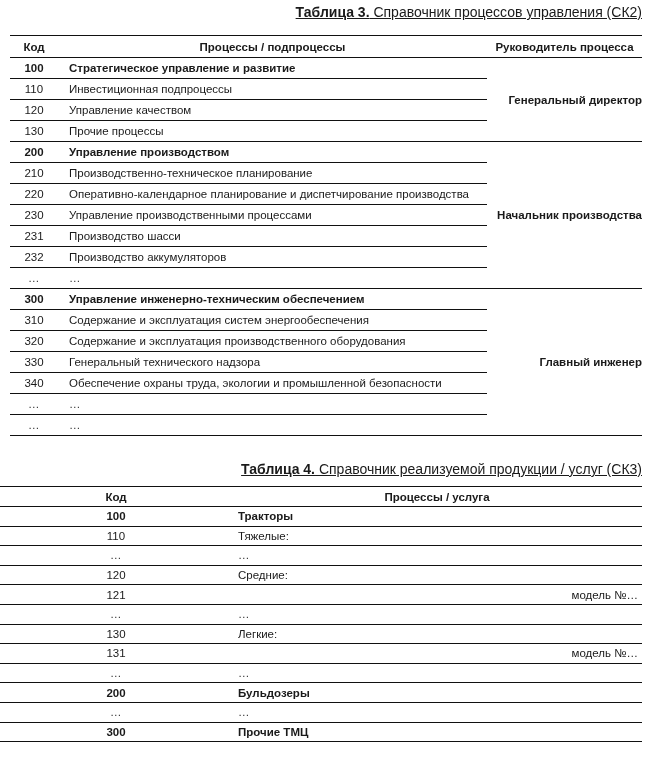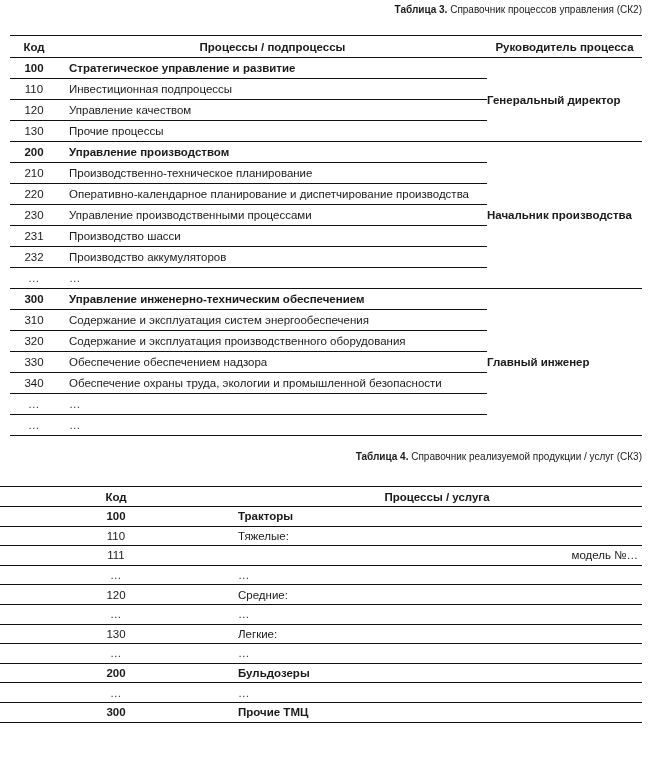--- a/index.html
+++ b/index.html
@@ -2,33 +2,33 @@
 <html><head>
 <meta charset="utf-8">
 <style>
   html, body { margin: 0; padding: 0; background: #ffffff; }
   body {
     width: 655px; height: 758px; position: relative; overflow: hidden;
     font-family: "Liberation Sans", "DejaVu Sans", sans-serif;
     color: #1a1a1a; font-size: 11.5px;
   }
   .caption {
-    position: absolute; right: 13px; font-size: 10px; white-space: nowrap;
+    position: absolute; right: 13px; font-size: 14px; white-space: nowrap; text-decoration: underline;
   }
   .caption b { font-weight: bold; }
   table { border-collapse: collapse; position: absolute; table-layout: fixed; margin-top: 12px; }
   td, th { padding: 0; vertical-align: middle; white-space: nowrap; }
 
   
   #t3 { left: 10px; top: 23px; width: 632px; border-top: 1.5px solid #111; border-bottom: 1.5px solid #111; }
   #t3 th { height: 21px; font-weight: bold; font-size: 11.5px; border-bottom: 1.5px solid #111; }
   #t3 td { height: 20px; border-bottom: 1px solid #111; }
   #t3 td.code { width: 48px; text-align: center; }
   #t3 td.name { padding-left: 11px; }
-  #t3 td.head { text-align: left; border-bottom: 1.5px solid #111; }
+  #t3 td.head { text-align: right; border-bottom: 1.5px solid #111; }
   #t3 tr.group td { font-weight: bold; }
   #t3 tr.group td.code, #t3 tr.group td.name { border-top: 1.5px solid #111; }
   #t3 tr.lastrow td { border-bottom: none; }
 
   
   #t4 { left: 0; top: 474px; width: 642px; border-top: 1.5px solid #111; border-bottom: 1.5px solid #111; }
   #t4 th { height: 19px; font-weight: bold; border-bottom: 1.5px solid #111; }
   #t4 td { height: 18.6px; border-bottom: 1px solid #111; }
   #t4 td.code { width: 232px; text-align: center; }
   #t4 td.name { padding-left: 6px; }
@@ -112,38 +112,38 @@
       <tr>
         <td class="code">310</td>
         <td class="name">Содержание и эксплуатация систем энергообеспечения</td>
       </tr>
       <tr>
         <td class="code">320</td>
         <td class="name">Содержание и эксплуатация производственного оборудования</td>
       </tr>
       <tr>
         <td class="code">330</td>
-        <td class="name">Обеспечение обеспечением надзора</td>
+        <td class="name">Генеральный технического надзора</td>
       </tr>
       <tr>
         <td class="code">340</td>
         <td class="name">Обеспечение охраны труда, экологии и промышленной безопасности</td>
       </tr>
       <tr>
         <td class="code dots">…</td>
         <td class="name dots">…</td>
       </tr>
       <tr class="lastrow">
         <td class="code dots">…</td>
         <td class="name dots">…</td>
       </tr>
     </tbody>
 </table>
 
-<div class="caption" style="top:451px;">
+<div class="caption" style="top:461px;">
   <b>Таблица 4.</b><span> Справочник реализуемой продукции / услуг (СК3)</span>
 </div>
 
 <table id="t4">
   <colgroup>
       <col style="width:232px">
       <col style="width:170px">
       <col style="width:240px">
     </colgroup>
   <thead>
@@ -157,43 +157,48 @@
         <td class="code">100</td>
         <td class="name">Тракторы</td>
         <td class="model"></td>
       </tr>
       <tr>
         <td class="code">110</td>
         <td class="name">Тяжелые:</td>
         <td class="model"></td>
       </tr>
       <tr>
-        <td class="code">111</td>
+        <td class="code dots">…</td>
+        <td class="name dots">…</td>
+        <td class="model"></td>
+      </tr>
+      <tr>
+        <td class="code">120</td>
+        <td class="name">Средние:</td>
+        <td class="model"></td>
+      </tr>
+      <tr>
+        <td class="code">121</td>
         <td class="name"></td>
         <td class="model">модель №…</td>
       </tr>
       <tr>
         <td class="code dots">…</td>
         <td class="name dots">…</td>
         <td class="model"></td>
       </tr>
       <tr>
-        <td class="code">120</td>
-        <td class="name">Средние:</td>
-        <td class="model"></td>
-      </tr>
-      <tr>
-        <td class="code dots">…</td>
-        <td class="name dots">…</td>
-        <td class="model"></td>
-      </tr>
-      <tr>
         <td class="code">130</td>
         <td class="name">Легкие:</td>
         <td class="model"></td>
+      </tr>
+      <tr>
+        <td class="code">131</td>
+        <td class="name"></td>
+        <td class="model">модель №…</td>
       </tr>
       <tr>
         <td class="code dots">…</td>
         <td class="name dots">…</td>
         <td class="model"></td>
       </tr>
       <tr class="group">
         <td class="code">200</td>
         <td class="name">Бульдозеры</td>
         <td class="model"></td>

